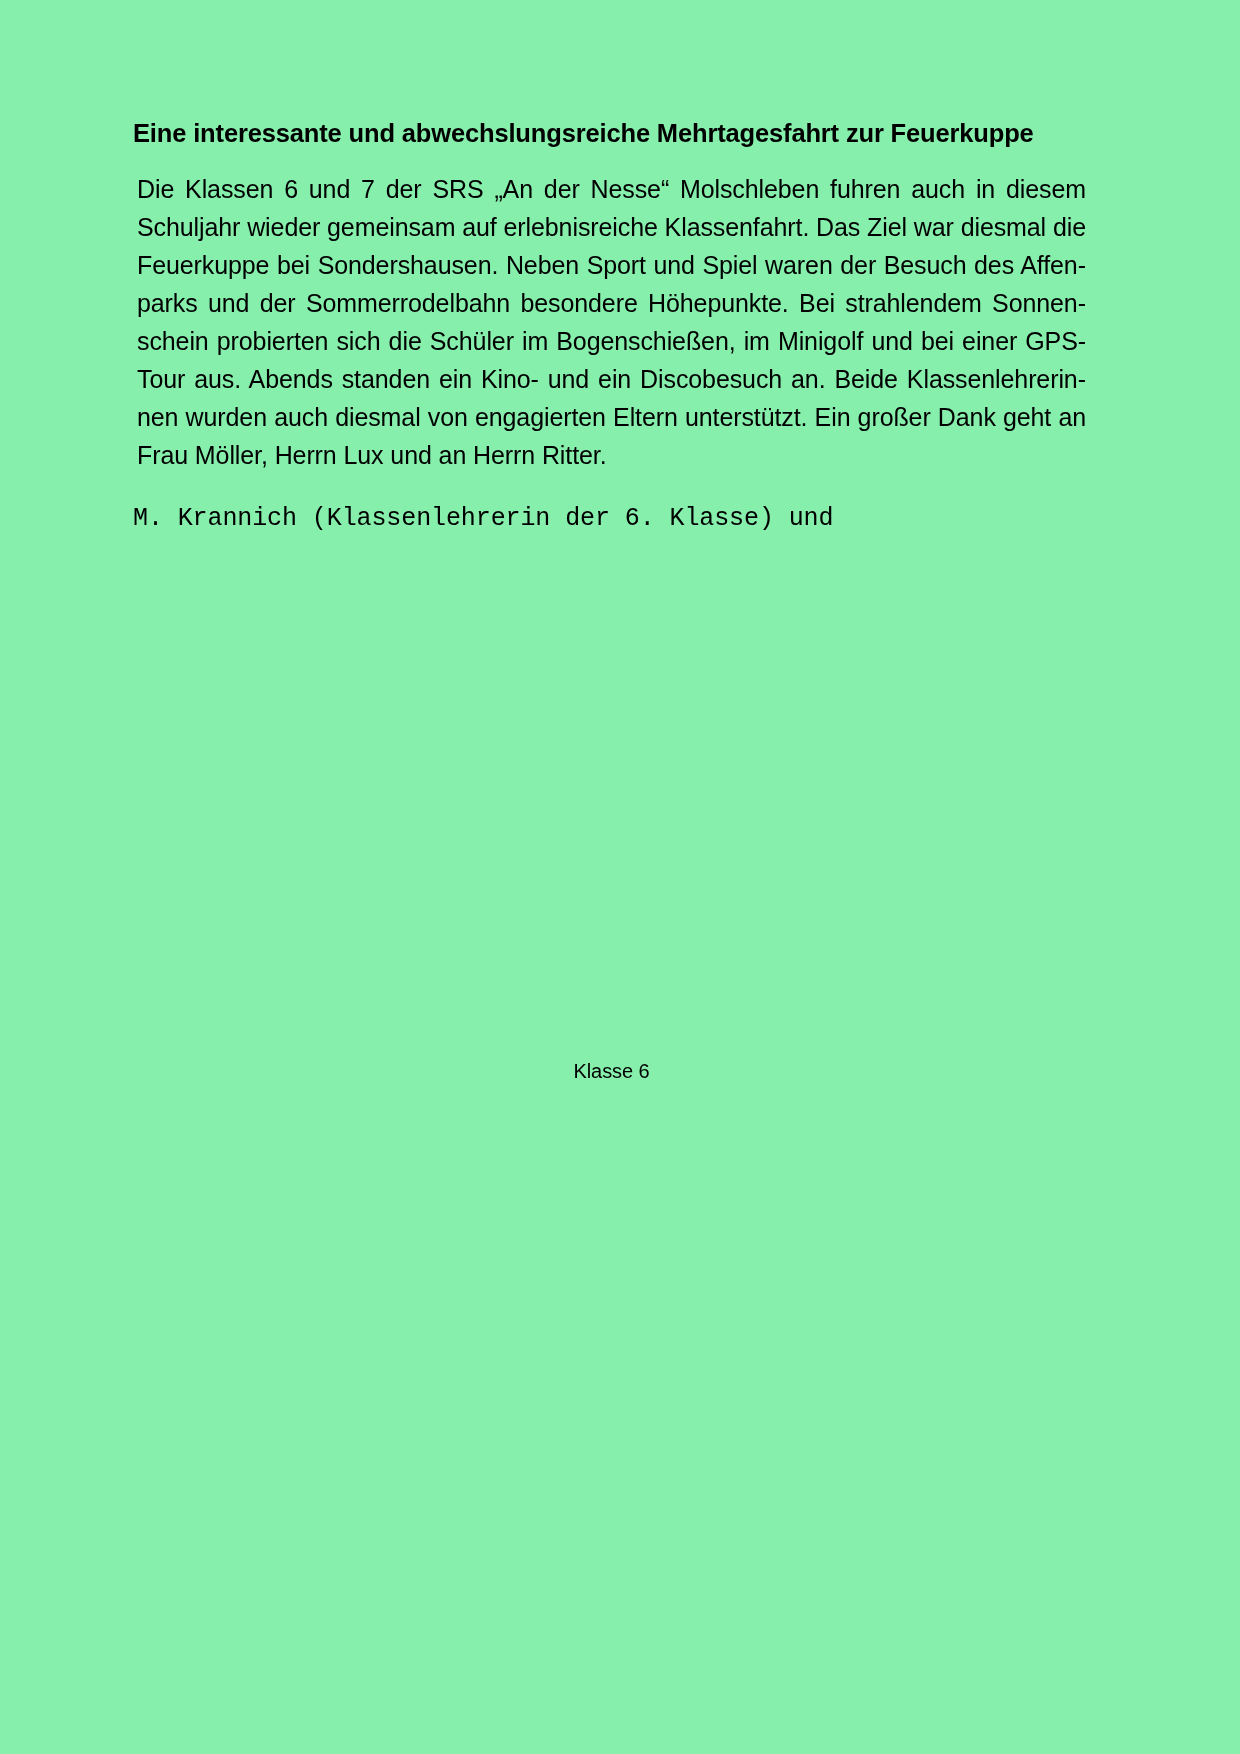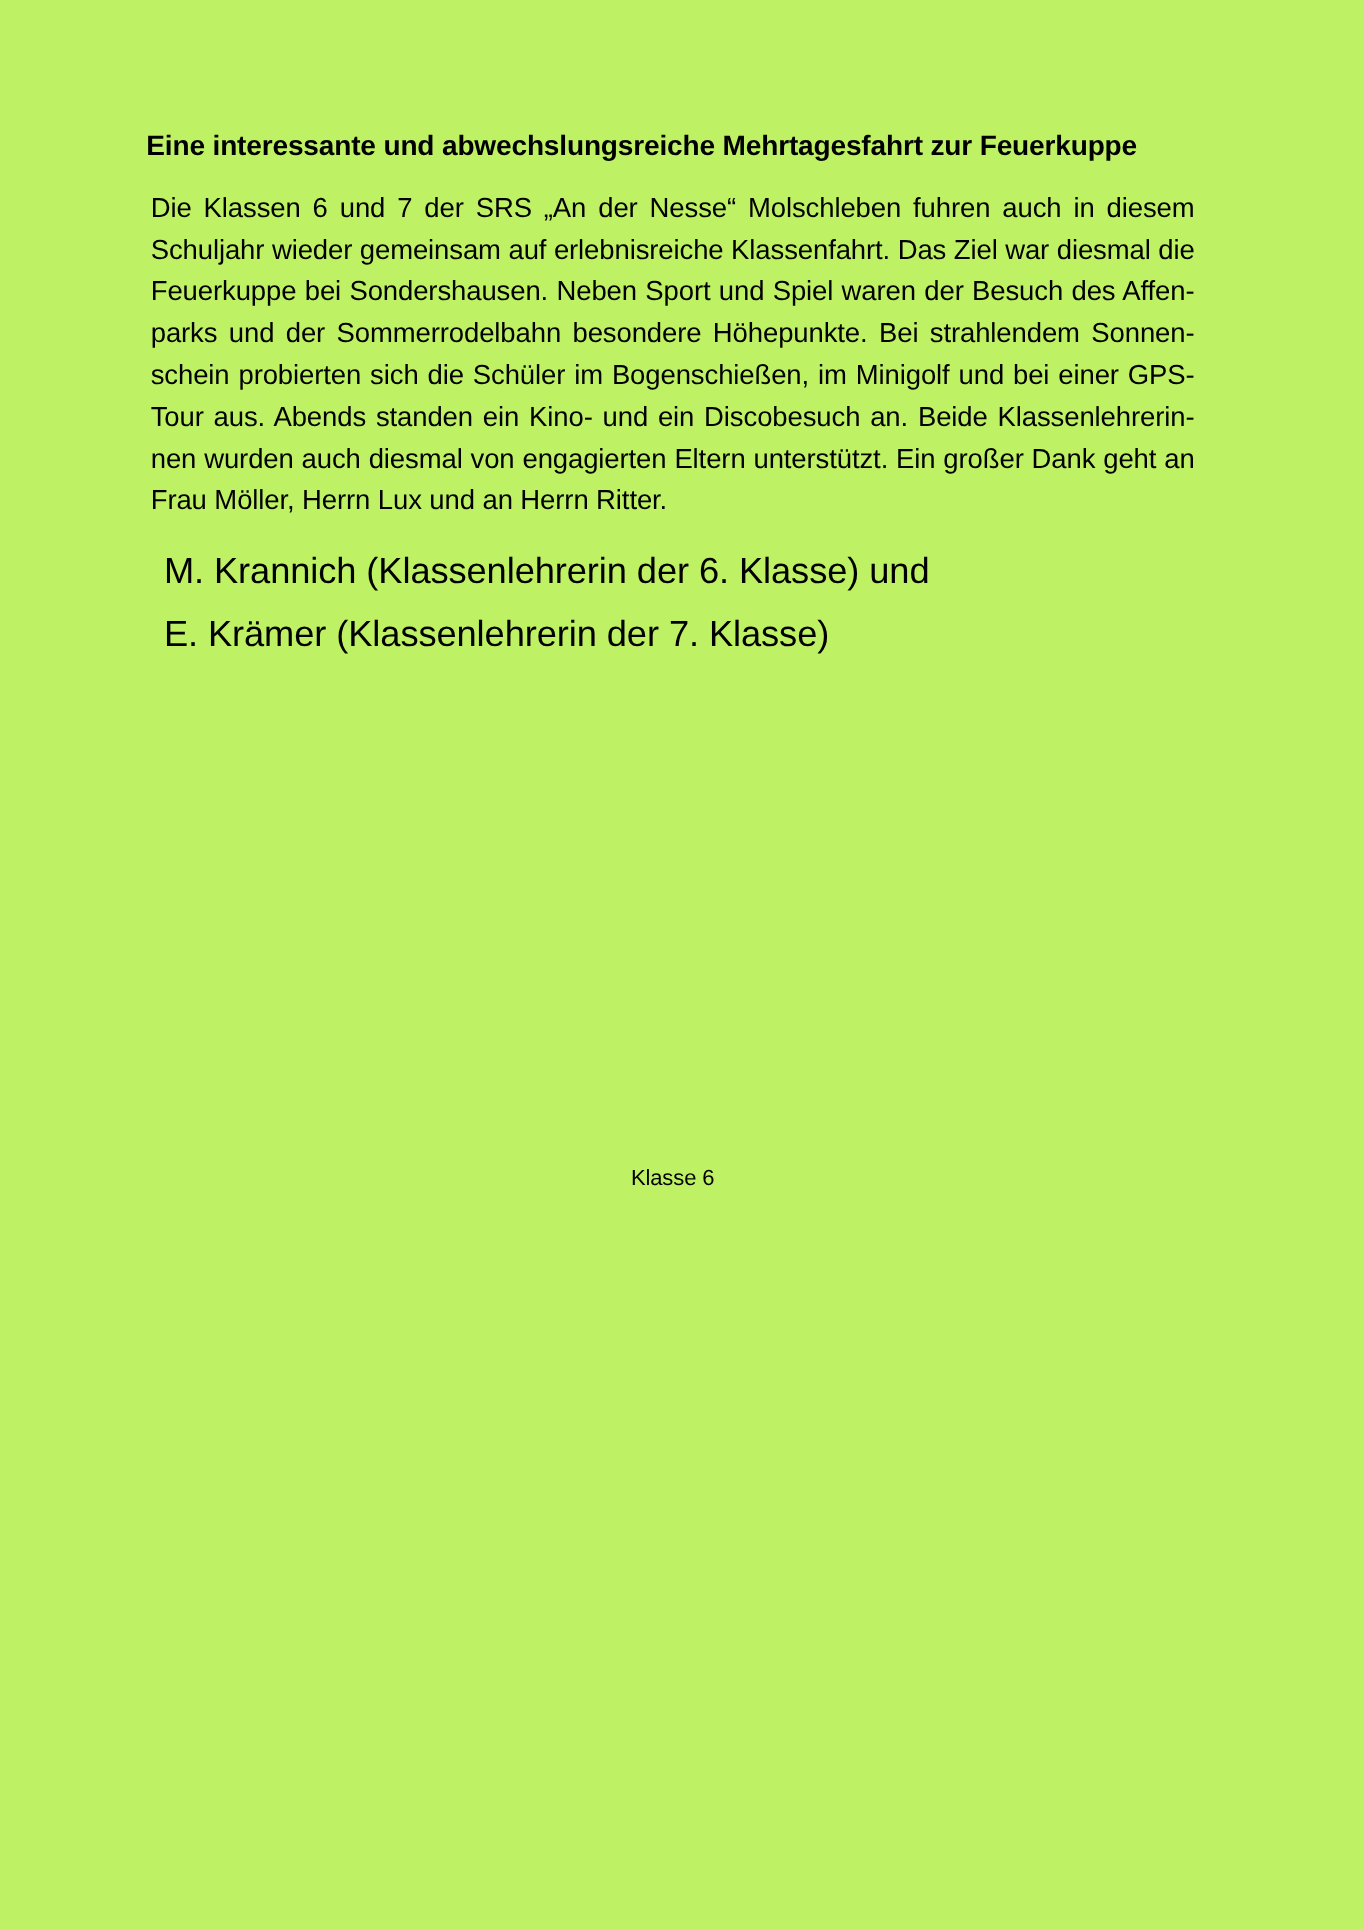--- a/index.html
+++ b/index.html
@@ -12,21 +12,21 @@
     height: 1754px;
     font-family: "Liberation Sans", sans-serif;
     color: #000000;
     -webkit-font-smoothing: antialiased;
   }
 
   .page {
     position: relative;
     width: 1240px;
     height: 1754px;
-    background: #bef264;
+    background: #86efac;
     box-sizing: border-box;
   }
 
   .content {
     position: absolute;
     left: 133px;
     top: 118px;
     width: 957px;
   }
 
@@ -43,24 +43,25 @@
     font-size: 25px;
     line-height: 38px;
     text-align: justify;
     text-justify: inter-word;
     margin: 4px;
     letter-spacing: -0.1px;
     hyphens: manual;
   }
 
   .signature {
-    font-size: 33px;
+    font-size: 25px;
     line-height: 38px;
-    margin: 16px;
+    margin: 0;
     letter-spacing: -0.1px;
+    font-family: Liberation Mono, monospace;
   }
 
   .sig-first {
     margin-top: 26px;
   }
 
   .sig-second {
     margin-top: 19px;
   }
 
@@ -86,21 +87,20 @@
 <div class="page">
 
   <div class="content">
 
     <h1 class="doc-title">Eine interessante und abwechslungsreiche Mehrtagesfahrt zur Feuerkuppe</h1>
 
     <p class="body-text">Die Klassen 6 und 7 der SRS „An der Nesse“ Molschleben fuhren auch in diesem Schuljahr wieder gemeinsam auf erlebnisreiche Klassenfahrt. Das Ziel war diesmal die Feuerkuppe bei Sondershausen. Neben Sport und Spiel waren der Besuch des Affen­parks und der Sommerrodelbahn besondere Höhepunkte. Bei strahlendem Sonnen­schein probierten sich die Schüler im Bogenschießen, im Minigolf und bei einer GPS-Tour aus. Abends standen ein Kino- und ein Discobesuch an. Beide Klassenlehrerin­nen wurden auch diesmal von engagierten Eltern unterstützt. Ein großer Dank geht an Frau Möller, Herrn Lux und an Herrn Ritter.</p>
 
     <p class="signature sig-first">M. Krannich (Klassenlehrerin der 6. Klasse) und</p>
 
-    <p class="signature sig-second">E. Krämer (Klassenlehrerin der 7. Klasse)</p>
 
   </div>
 
   <div class="caption-block">
     <p class="caption">Klasse 6</p>
   </div>
 
 </div>
 
 </body></html>

